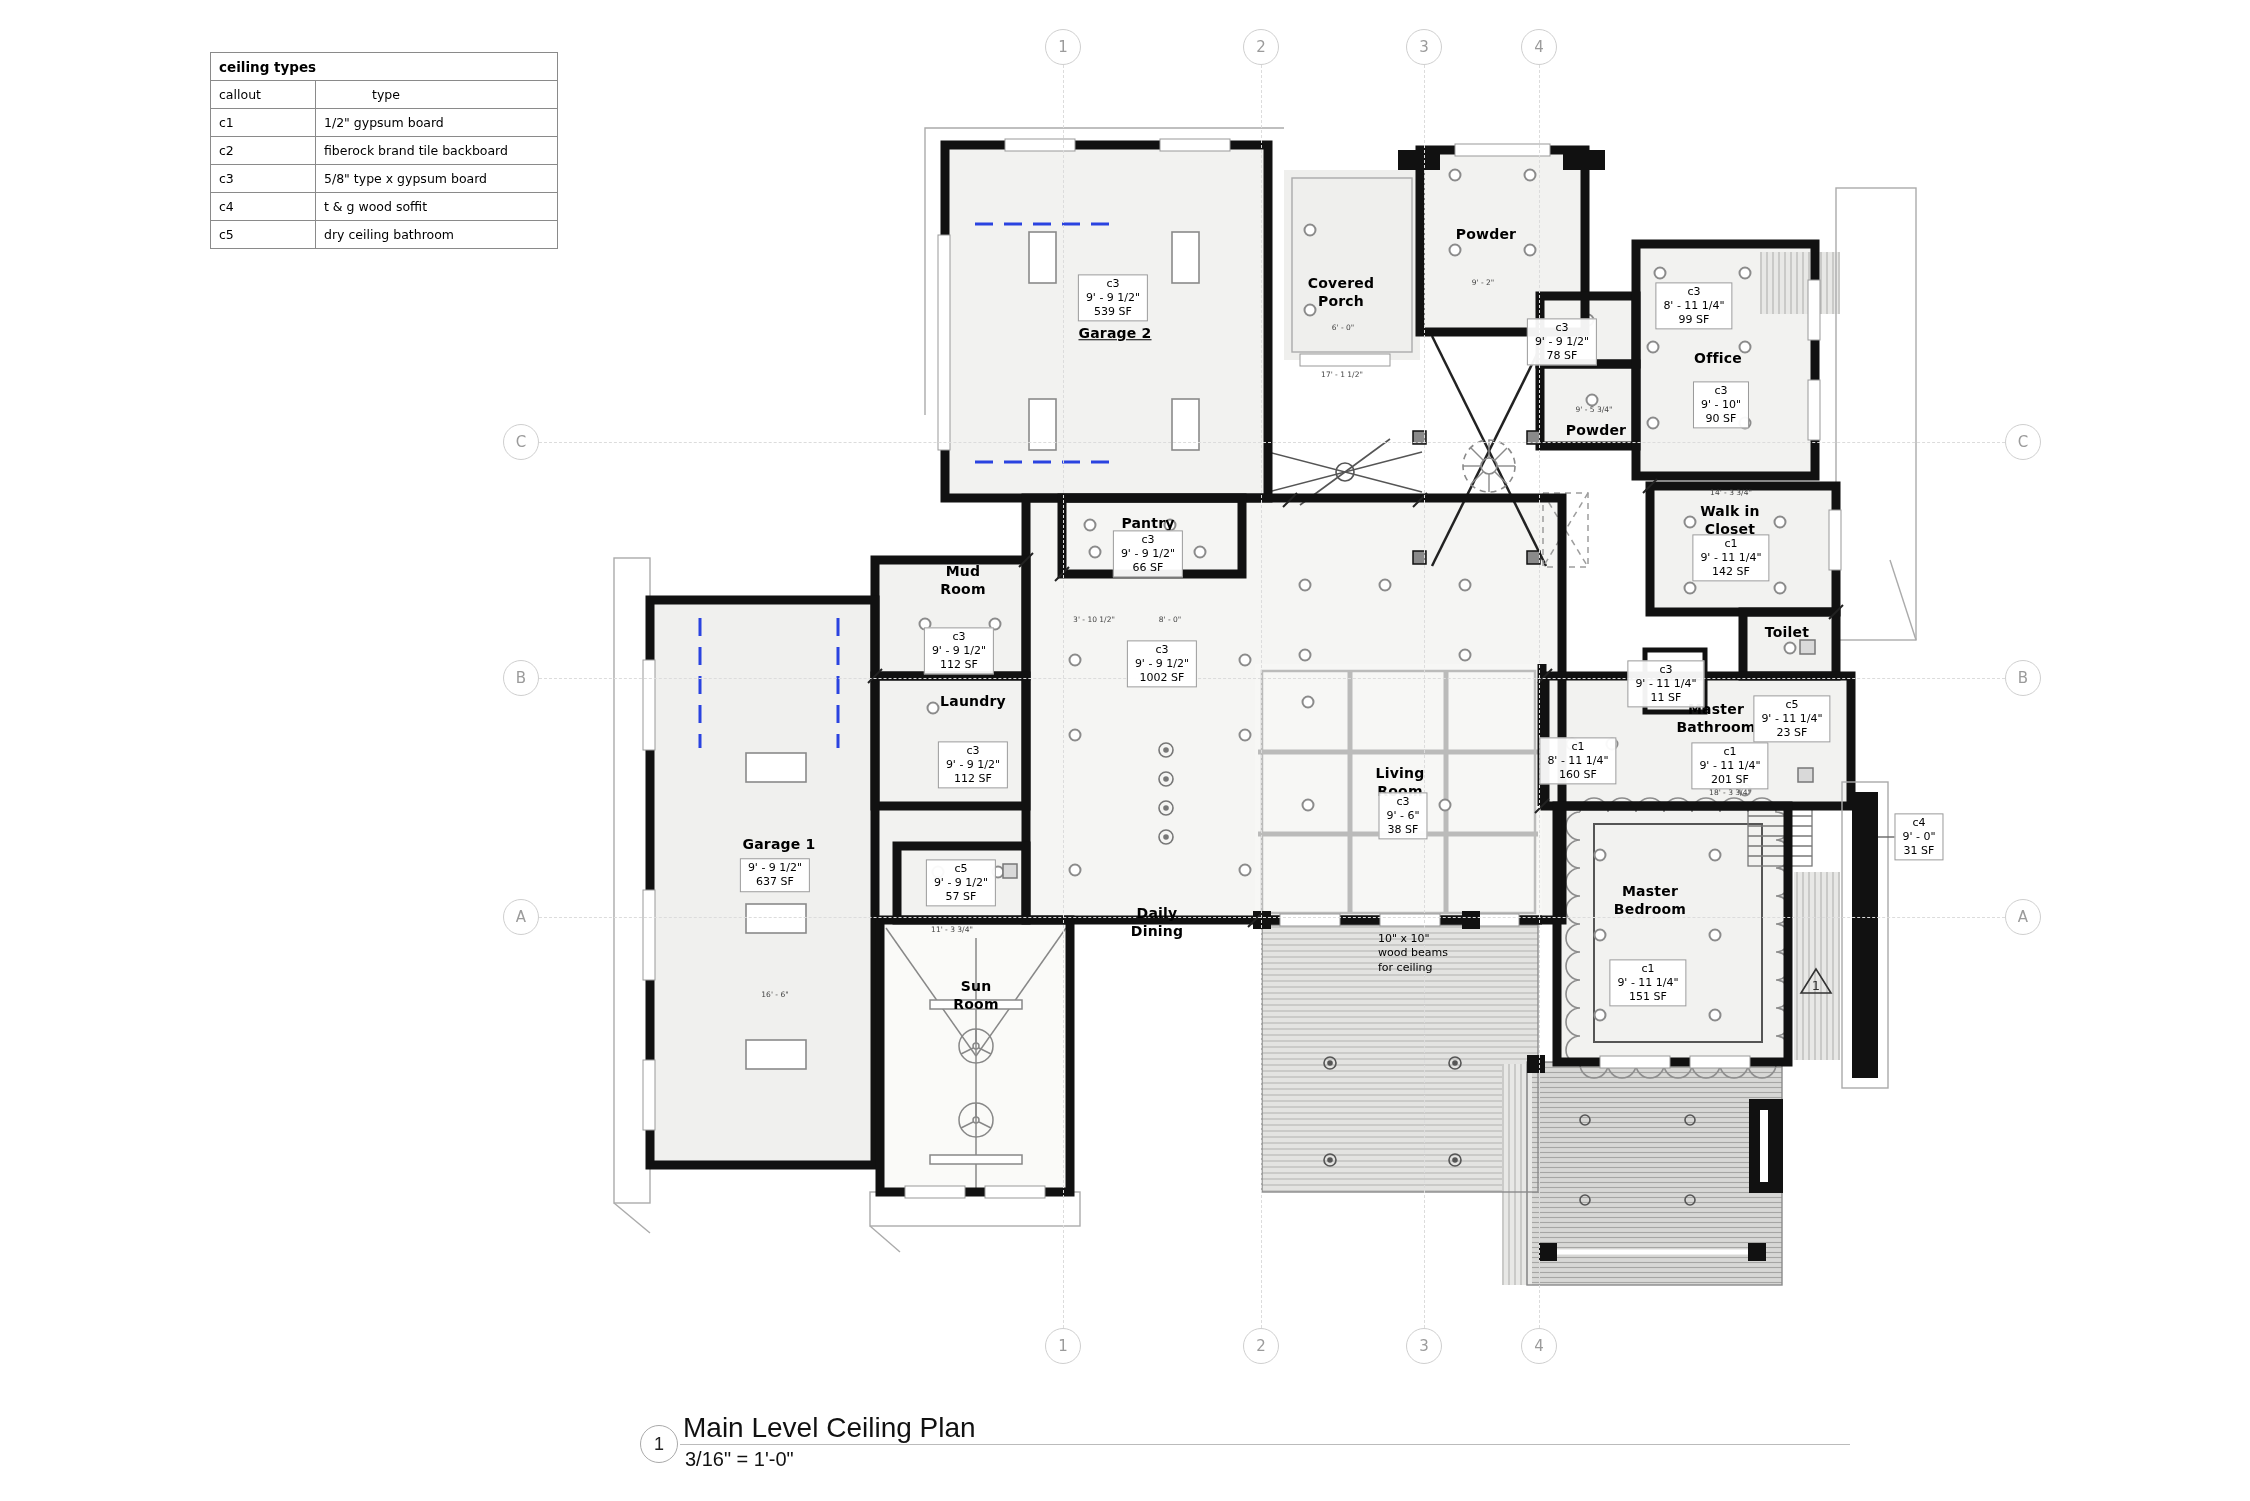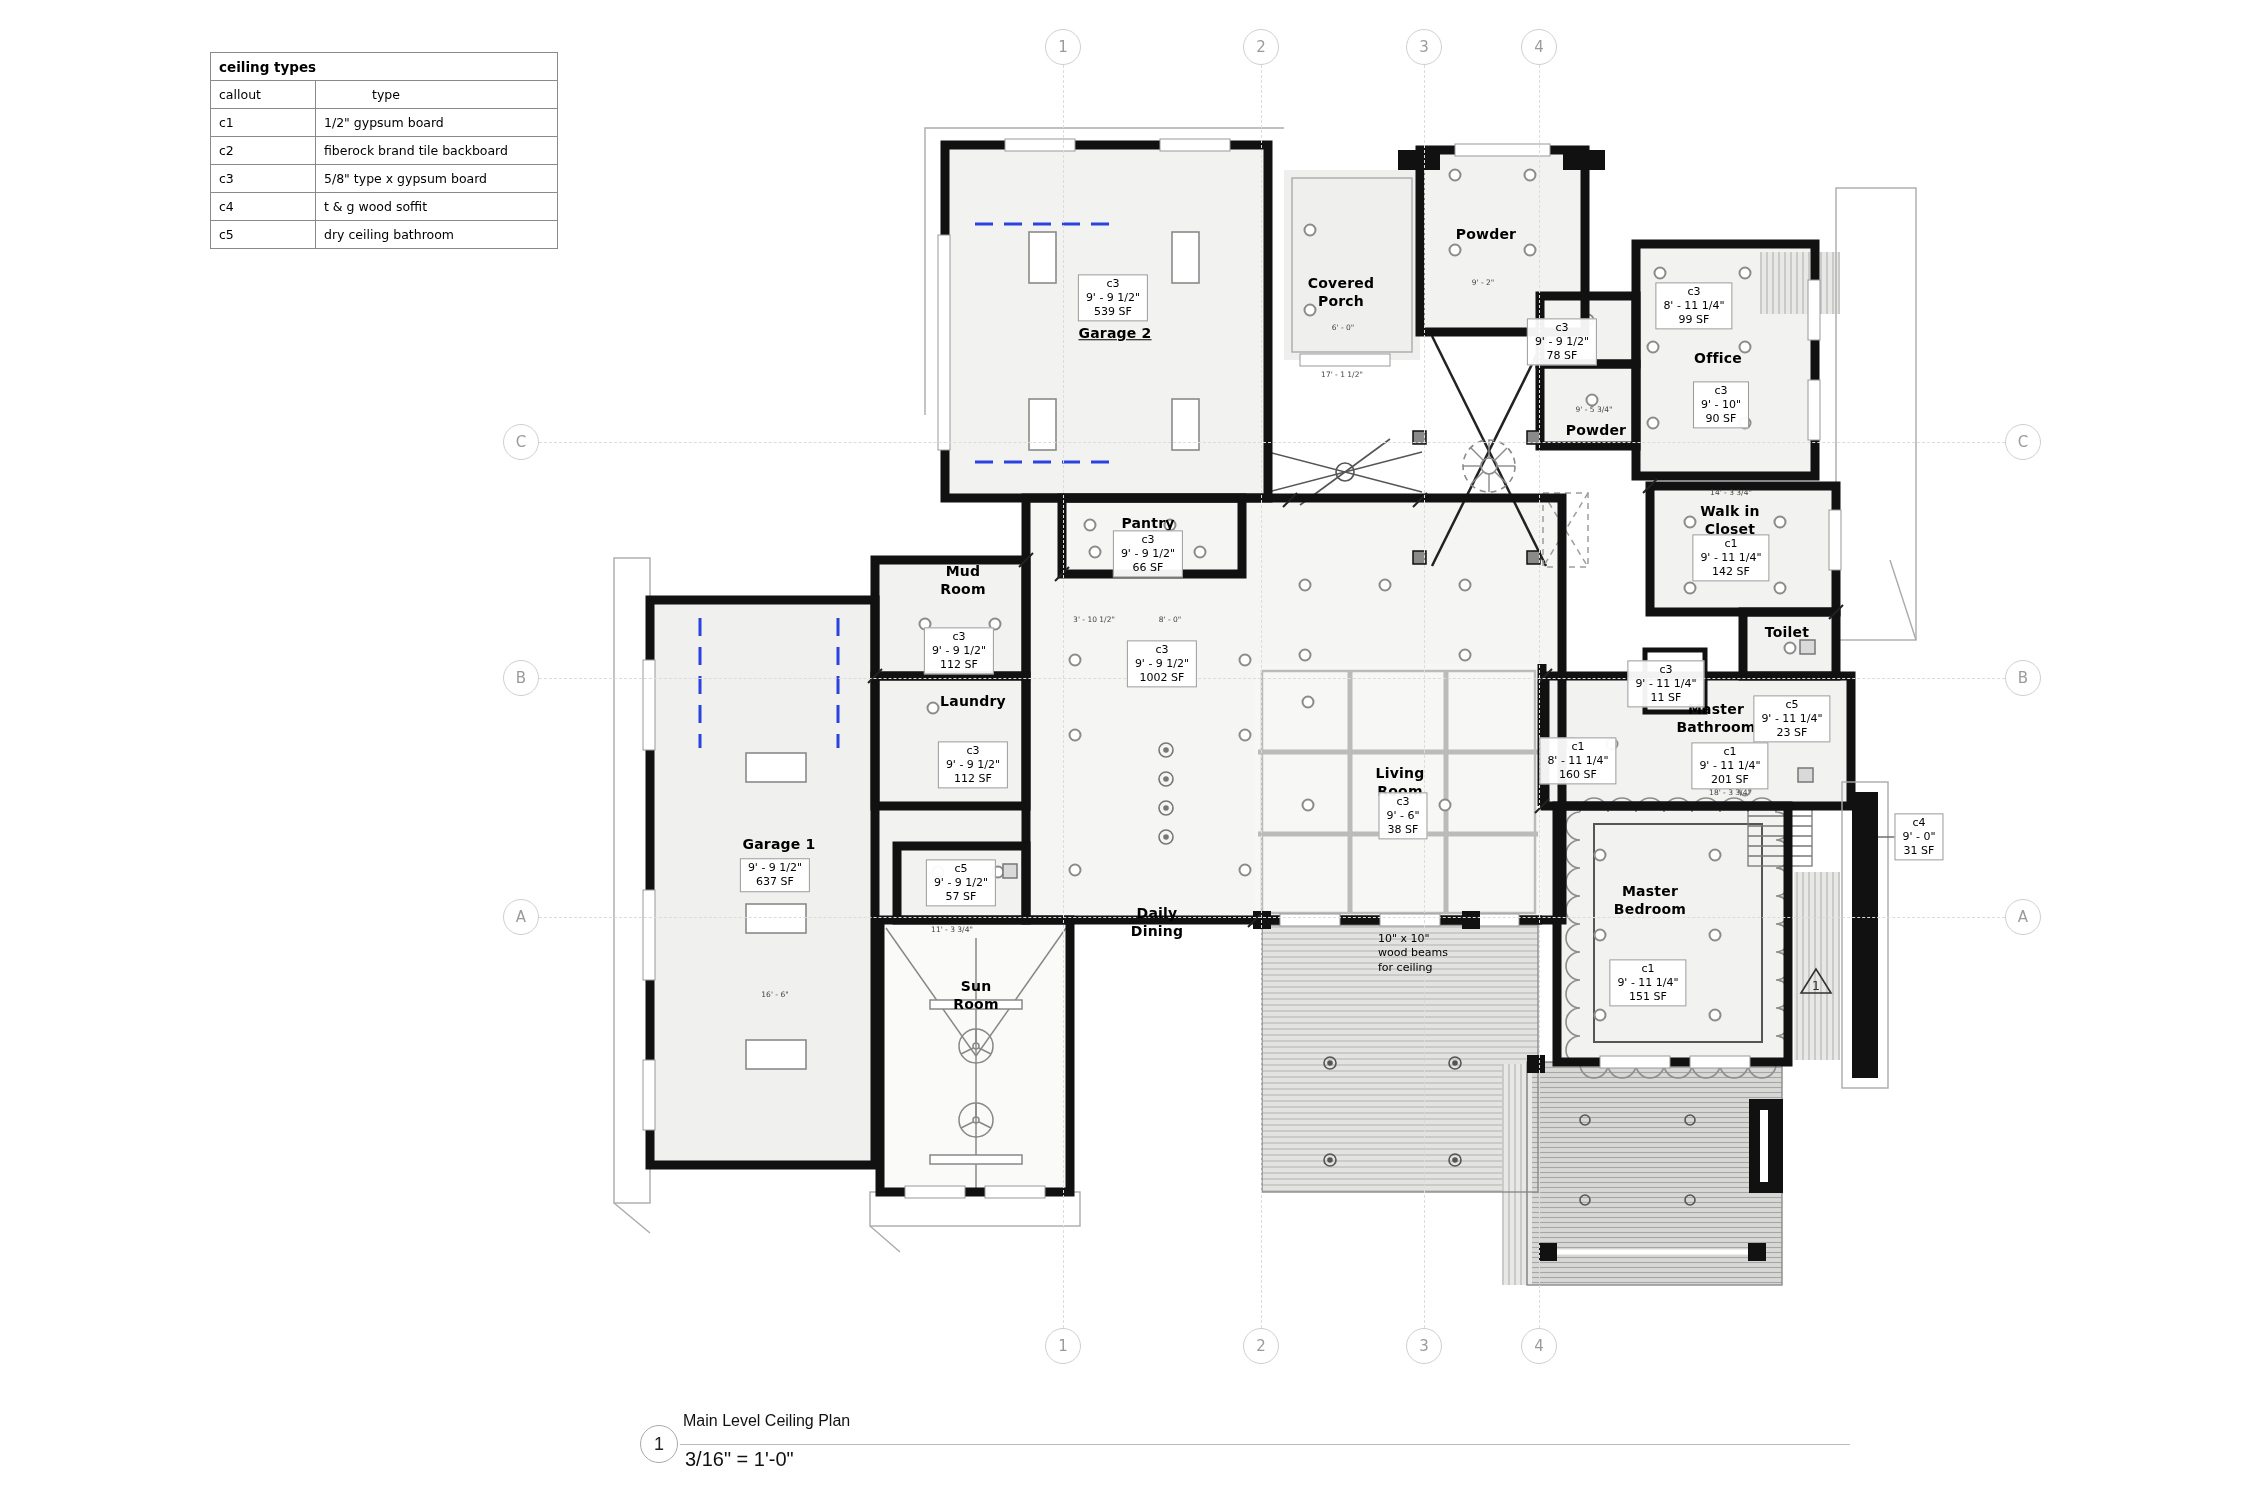--- a/index.html
+++ b/index.html
@@ -27,21 +27,21 @@
            text-align:center;white-space:pre-line;}
   .dim{position:absolute;transform:translate(-50%,-50%);font-size:7.5px;color:#444;
        white-space:nowrap;}
   .note{position:absolute;font-size:11px;line-height:1.3;white-space:pre-line;text-align:left;}
   
   #titleblock{position:absolute;left:0;top:0;width:100%;height:100%;pointer-events:none;}
   #view-bubble{position:absolute;left:659px;top:1444px;width:36px;height:36px;border:1.2px solid #aaa;
                border-radius:50%;background:#fff;color:#222;font-size:18px;display:flex;
                align-items:center;justify-content:center;transform:translate(-50%,-50%);
                font-family:"Liberation Sans",sans-serif;}
-  #view-title{position:absolute;left:683px;top:1412px;font-size:16px;color:#111;
+  #view-title{position:absolute;left:683px;top:1412px;font-size:28px;color:#111;
               font-family:"Liberation Sans",sans-serif;}
   #view-scale{position:absolute;left:685px;top:1448px;font-size:20px;color:#111;
               font-family:"Liberation Sans",sans-serif;}
   #title-line{position:absolute;left:680px;top:1444px;width:1170px;border-top:1px solid #bbb;}
   .rev{position:absolute;transform:translate(-50%,-50%);}
 </style>
 </head>
 <body>
 
 <div id="sheet">

